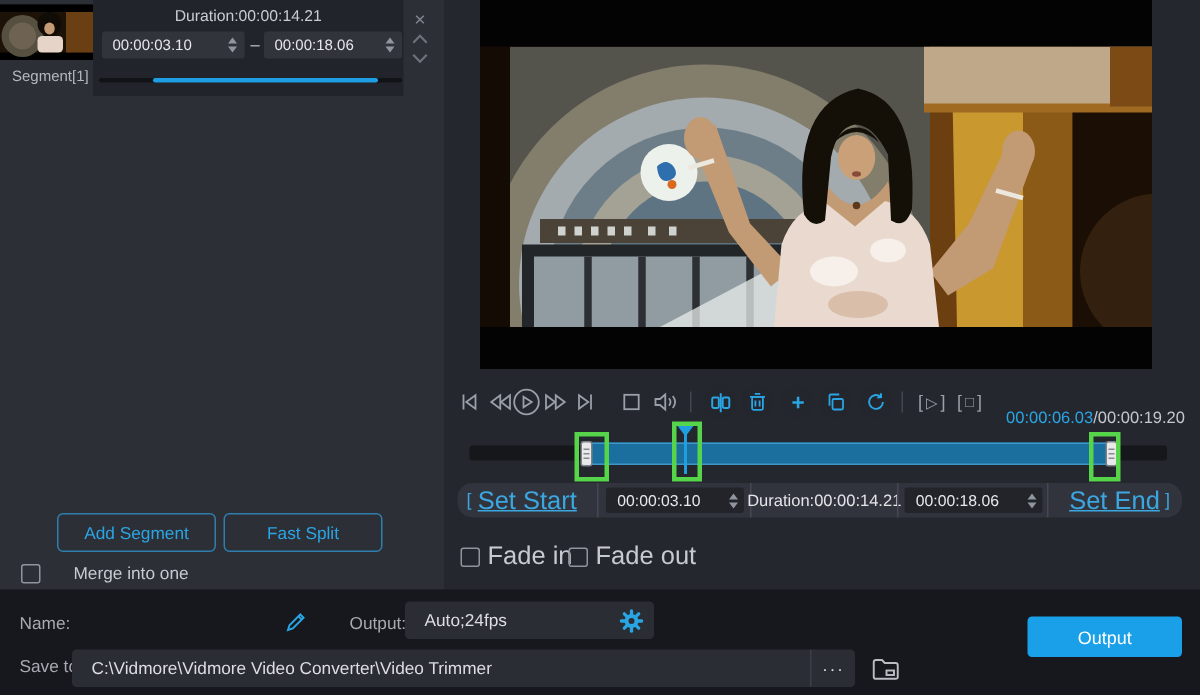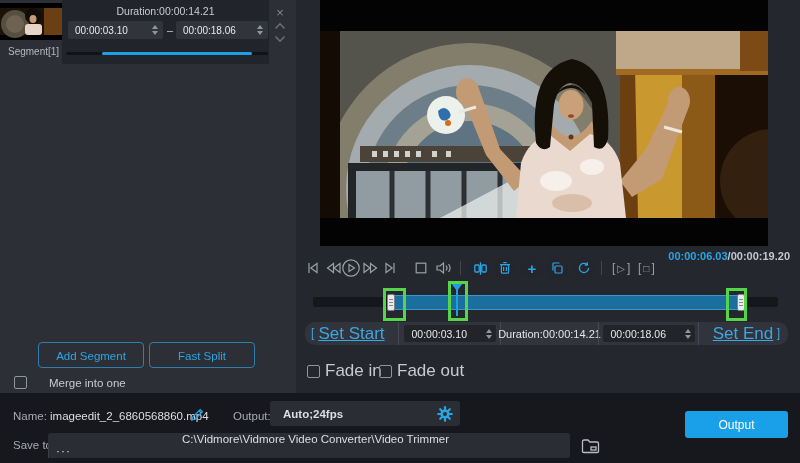--- a/index.html
+++ b/index.html
@@ -32,21 +32,21 @@
   .right-panel{position:absolute;left:296px;top:0;width:504px;height:393px;background:#25272e;}
   .video-stage{position:absolute;left:24px;top:0;width:448px;height:246px;background:#030303;}
   .video-stage svg{position:absolute;left:0;top:31px;width:448px;height:187px;}
 
   .ctrl{position:absolute;top:255px;width:22px;height:26px;display:flex;align-items:center;justify-content:center;}
   .ctrl svg{display:block;}
   .sep{position:absolute;top:261px;width:1px;height:14px;background:#43464f;}
   .circle-btn{position:absolute;top:257px;width:22px;height:22px;border-radius:50%;background:#24262e;display:flex;align-items:center;justify-content:center;}
   .sec-btn{position:absolute;top:258px;height:20px;display:flex;align-items:center;gap:2px;color:#9aa0a8;font-size:12px;}
   .sec-btn .g{font-size:10px;position:relative;top:0.5px;}
-  .time-display{position:absolute;right:10px;top:250px;font-size:11px;font-weight:bold;color:#c3c6cc;white-space:nowrap;}
+  .time-display{position:absolute;right:10px;top:273px;font-size:11px;font-weight:normal;color:#c3c6cc;white-space:nowrap;}
   .time-display .cur{color:#2aa5e4;}
 
   .tl-track{position:absolute;left:17px;top:297px;width:465px;height:10px;background:#15171b;border-radius:2px;}
   .tl-selection{position:absolute;left:94px;top:295px;width:351px;height:15px;background:#1b6f9e;border:1px solid #3c97c8;}
   .tl-handle{position:absolute;top:294px;width:8px;height:17px;background:#e9e9ea;border-radius:2px;border:1px solid #7d8086;}
   .tl-handle i{display:block;margin:4px auto 0;width:4px;border-top:1px solid #86898f;}
   .tl-handle i+i{margin-top:2px;}
   .playhead-stem{position:absolute;left:160px;top:289px;width:2px;height:27px;background:#1f9fe0;}
   .playhead-tri{position:absolute;left:155px;top:283px;width:0;height:0;border-left:6px solid transparent;border-right:6px solid transparent;border-top:8px solid #1f9fe0;}
   .hl-box{position:absolute;border:3px solid #56d44a;background:transparent;}
@@ -378,48 +378,47 @@
       <span class="lbl">Fade in</span>
     </div>
     <div class="fade-row" style="left:83px;">
       <span class="chk"></span>
       <span class="lbl">Fade out</span>
     </div>
   </div>
 
   <div class="bottom-bar">
     <span class="bb-label" style="left:13px;top:16px;">Name:</span>
-    <span class="bb-value" style="left:50px;top:16px;">imageedit_2_6860568860.mp4</span>
     <span class="icon-btn" style="position:absolute;left:188px;top:12px;width:18px;height:18px;">
       <svg width="15" height="15" viewBox="0 0 15 15">
           <g fill="none" stroke="#2aa5e4" stroke-width="1.3">
             <path d="M2 13 L3 9.8 L10.2 2.6 L12.4 4.8 L5.2 12 Z"></path>
             <line x1="9" y1="3.8" x2="11.2" y2="6"></line>
           </g>
         </svg>
     </span>
     <span class="bb-label" style="left:233px;top:16px;">Output:</span>
-    <div class="bb-input" style="left:270px;top:8px;width:190px;height:25px;font-weight:bold;">
+    <div class="bb-input" style="left:270px;top:8px;width:166px;height:25px;">
       <span class="tval">Auto;24fps</span>
       <span class="icon-btn" style="width:30px;height:25px;">
         <svg width="16" height="16" viewBox="0 0 16 16">
             <g stroke="#2aa5e4" stroke-width="2.2" stroke-linecap="round">
               <line x1="8" y1="1.2" x2="8" y2="14.8"></line>
               <line x1="1.2" y1="8" x2="14.8" y2="8"></line>
               <line x1="3.2" y1="3.2" x2="12.8" y2="12.8"></line>
               <line x1="12.8" y1="3.2" x2="3.2" y2="12.8"></line>
             </g>
             <circle cx="8" cy="8" r="4.6" fill="#2aa5e4"></circle>
             <circle cx="8" cy="8" r="2" fill="#2b2d34"></circle>
           </svg>
       </span>
     </div>
 
     <span class="bb-label" style="left:13px;top:45px;">Save to:</span>
-    <div class="bb-input" style="left:48px;top:40px;width:522px;height:25px;flex-direction:column;">
+    <div class="bb-input" style="left:48px;top:40px;width:522px;height:25px;">
       <span class="tval">C:\Vidmore\Vidmore Video Converter\Video Trimmer</span>
       <span class="browse-zone">···</span>
     </div>
     <span class="icon-btn" style="position:absolute;left:578px;top:42px;width:24px;height:21px;">
       <svg width="19" height="16" viewBox="0 0 19 16">
           <g fill="none" stroke="#b9bcc2" stroke-width="1.3">
             <path d="M1.5 13.5 V3.5 Q1.5 2 3 2 H7 L8.8 4 H16 Q17.5 4 17.5 5.5 V13.5 Q17.5 14.5 16 14.5 H3 Q1.5 14.5 1.5 13.5 Z"></path>
             <rect x="10" y="9" width="5" height="3"></rect>
           </g>
         </svg>

